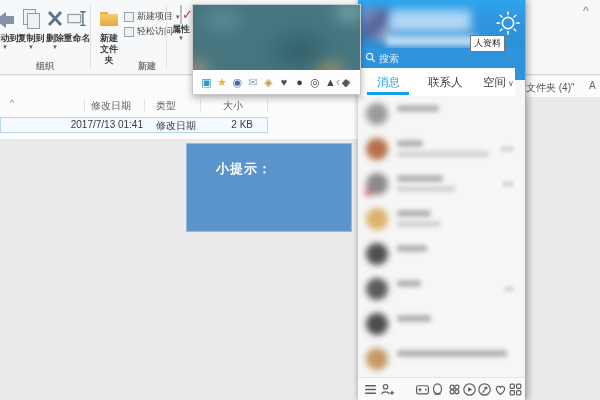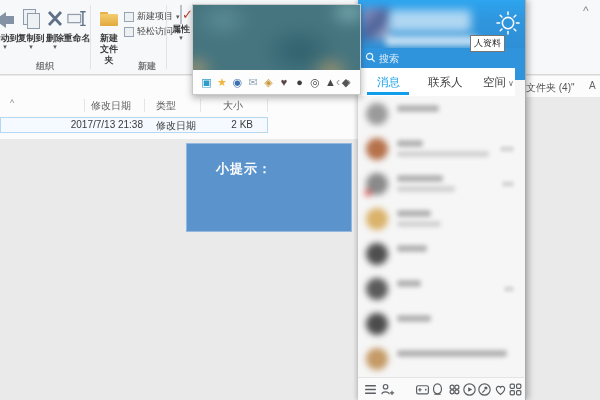--- a/index.html
+++ b/index.html
@@ -162,21 +162,21 @@
   <div class="list-band">
     <span class="hdr-sort">^</span>
     <span class="hdr" style="left:91px">修改日期</span>
     <span class="hdr" style="left:156px">类型</span>
     <span class="hdr" style="left:200px;width:43px;text-align:right">大小</span>
     <span class="hsep" style="left:84px"></span>
     <span class="hsep" style="left:144px"></span>
     <span class="hsep" style="left:200px"></span>
     <span class="hsep" style="left:267px"></span>
     <div class="filerow">
-      <span style="left:58px;width:84px;text-align:right">2017/7/13 21:38</span>
+      <span style="left:58px;width:84px;text-align:right">2017/7/13 01:41</span>
       <span style="left:155px">修改日期</span>
       <span style="left:208px;width:44px;text-align:right">2 KB</span>
     </div>
   </div>
 
   <div class="tipbox">
     <div class="tip1">小提示：</div>
   </div>
 
   <div class="qq">

